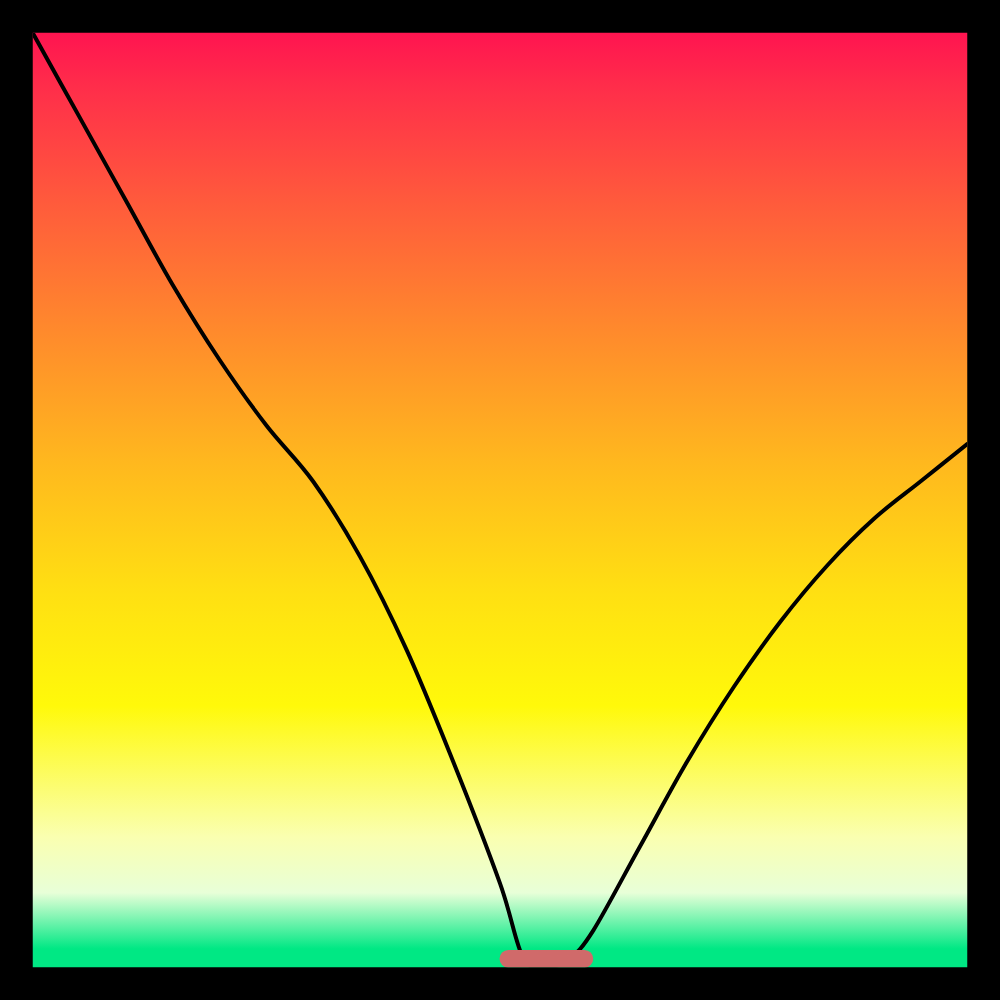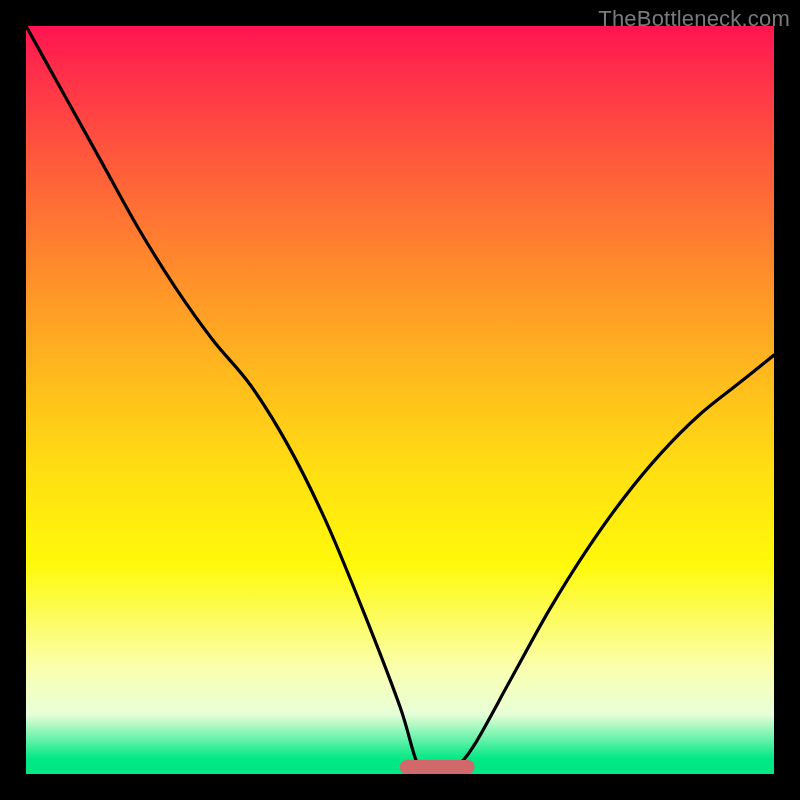--- a/index.html
+++ b/index.html
@@ -76,14 +76,13 @@
   <div class="plot">
     <div class="gradient"></div>
 
     <svg class="curve" viewBox="0 0 748 748" preserveAspectRatio="none">
       <path id="curve-path" fill="none" stroke="#000" stroke-width="3.2" stroke-linecap="round" stroke-linejoin="round" d="M 0.0 0.0 C 6.2 11.2, 24.9 44.9, 37.4 67.3 C 49.9 89.8, 62.3 112.2, 74.8 134.6 C 87.3 157.1, 99.7 180.8, 112.2 202.0 C 124.7 223.2, 137.1 243.1, 149.6 261.8 C 162.1 280.5, 174.5 298.0, 187.0 314.2 C 199.5 330.4, 211.9 341.6, 224.4 359.0 C 236.9 376.5, 249.3 396.4, 261.8 418.9 C 274.3 441.3, 286.7 466.3, 299.2 493.7 C 311.7 521.1, 324.1 552.3, 336.6 583.4 C 349.1 614.6, 364.6 654.5, 374.0 680.7 C 383.4 706.9, 386.5 729.3, 392.7 740.5 C 398.9 751.7, 405.2 748.0, 411.4 748.0 C 417.6 748.0, 423.9 745.5, 430.1 740.5 C 436.3 735.5, 439.4 733.0, 448.8 718.1 C 458.2 703.1, 473.7 673.2, 486.2 650.8 C 498.7 628.3, 511.1 604.6, 523.6 583.4 C 536.1 562.2, 548.5 542.3, 561.0 523.6 C 573.5 504.9, 585.9 487.4, 598.4 471.2 C 610.9 455.0, 623.3 440.1, 635.8 426.4 C 648.3 412.6, 660.7 400.2, 673.2 389.0 C 685.7 377.7, 698.1 369.0, 710.6 359.0 C 723.1 349.1, 741.8 334.1, 748.0 329.1"></path>
     </svg>
 
     <div class="indicator" id="indicator" style="left: 411.4px; width: 74.8px; bottom: 0px;"></div>
   </div>
 
-  <div class="watermark">TheBottleneck.com</div>
 </div>
 
 </body></html>

